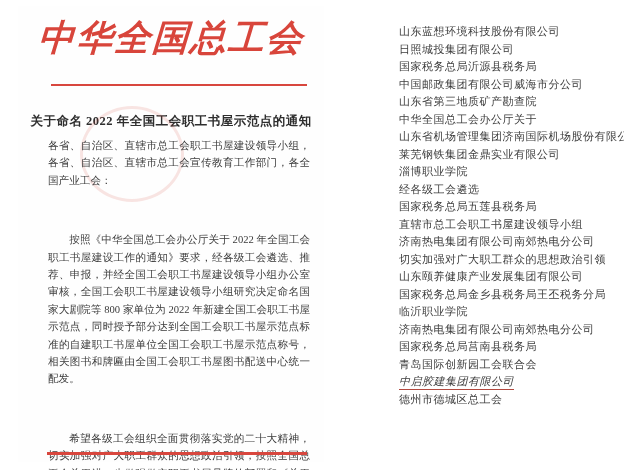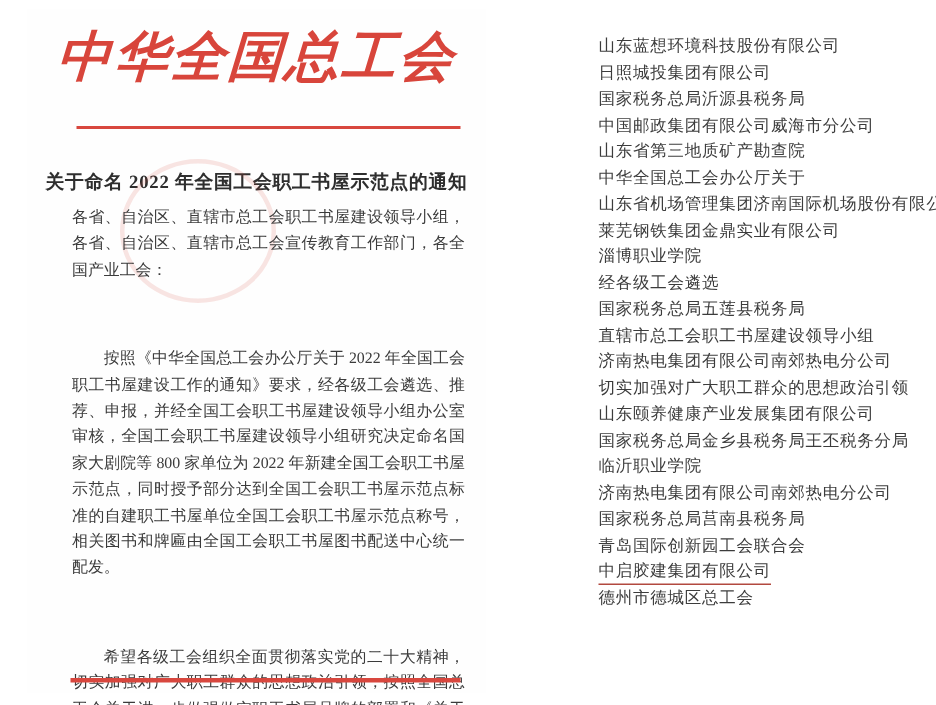--- a/index.html
+++ b/index.html
@@ -57,20 +57,21 @@
     list-style:none;margin:0;padding:0;
     font-size:11px;color:#3c3c3c;
   }
   .unit-list li{
     height:17.5px;line-height:17.5px;white-space:nowrap;
     letter-spacing:0.5px;
   }
   .unit-list li span{display:inline-block;line-height:15px;}
   .unit-list li.underlined span{
     border-bottom:1.5px solid var(--underline-red,#b2493f);
+    font-style:italic;
   }
 </style>
 </head>
 <body style="--masthead-red: #d8453b; --rule-red: #d8473e; --underline-red: #b2493f;">
 
 <div class="canvas">
 
   <div class="notice-page">
     <div class="masthead">中华全国总工会</div>
 

